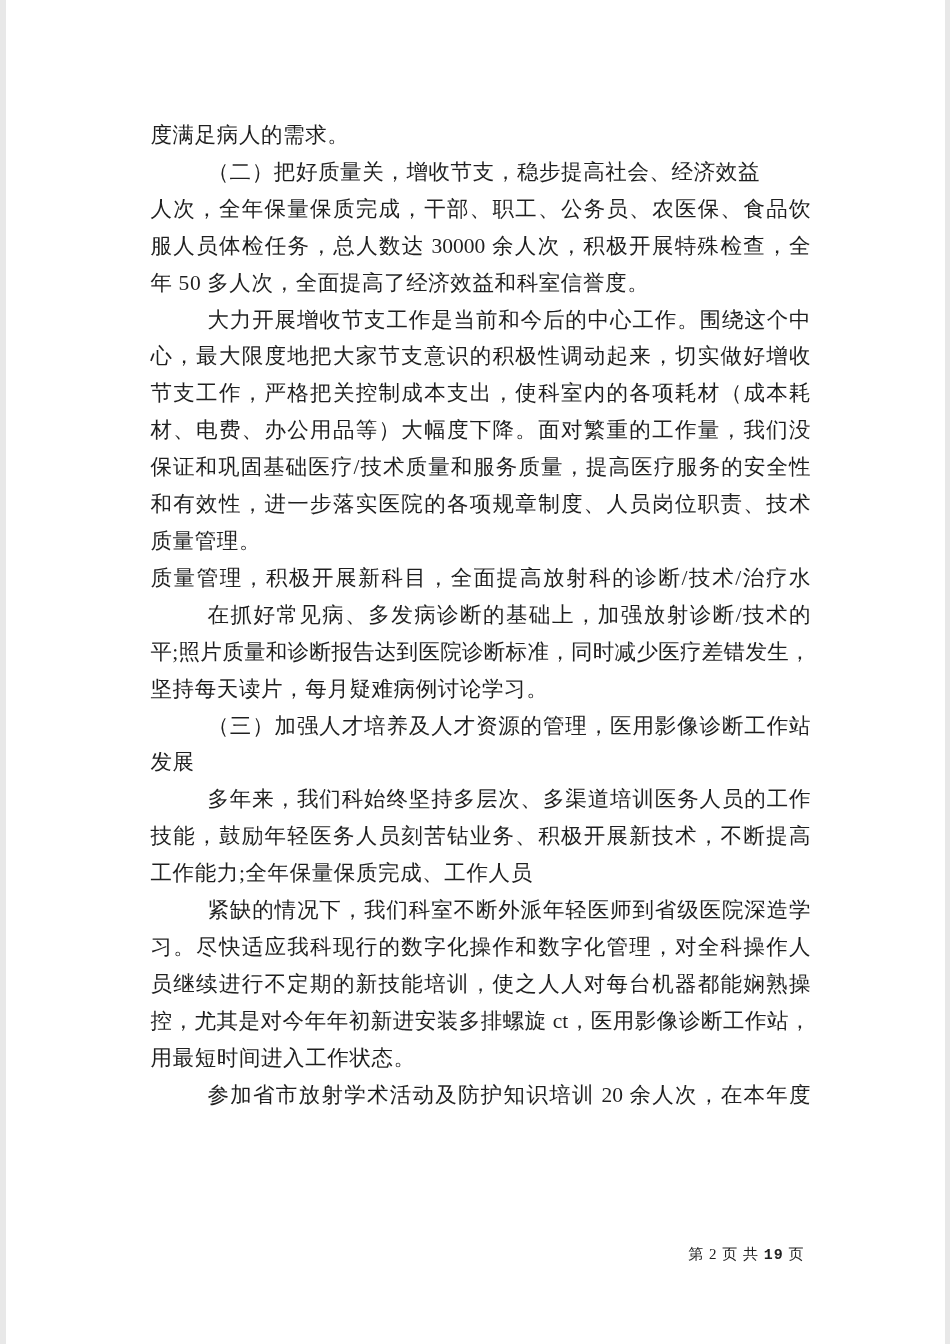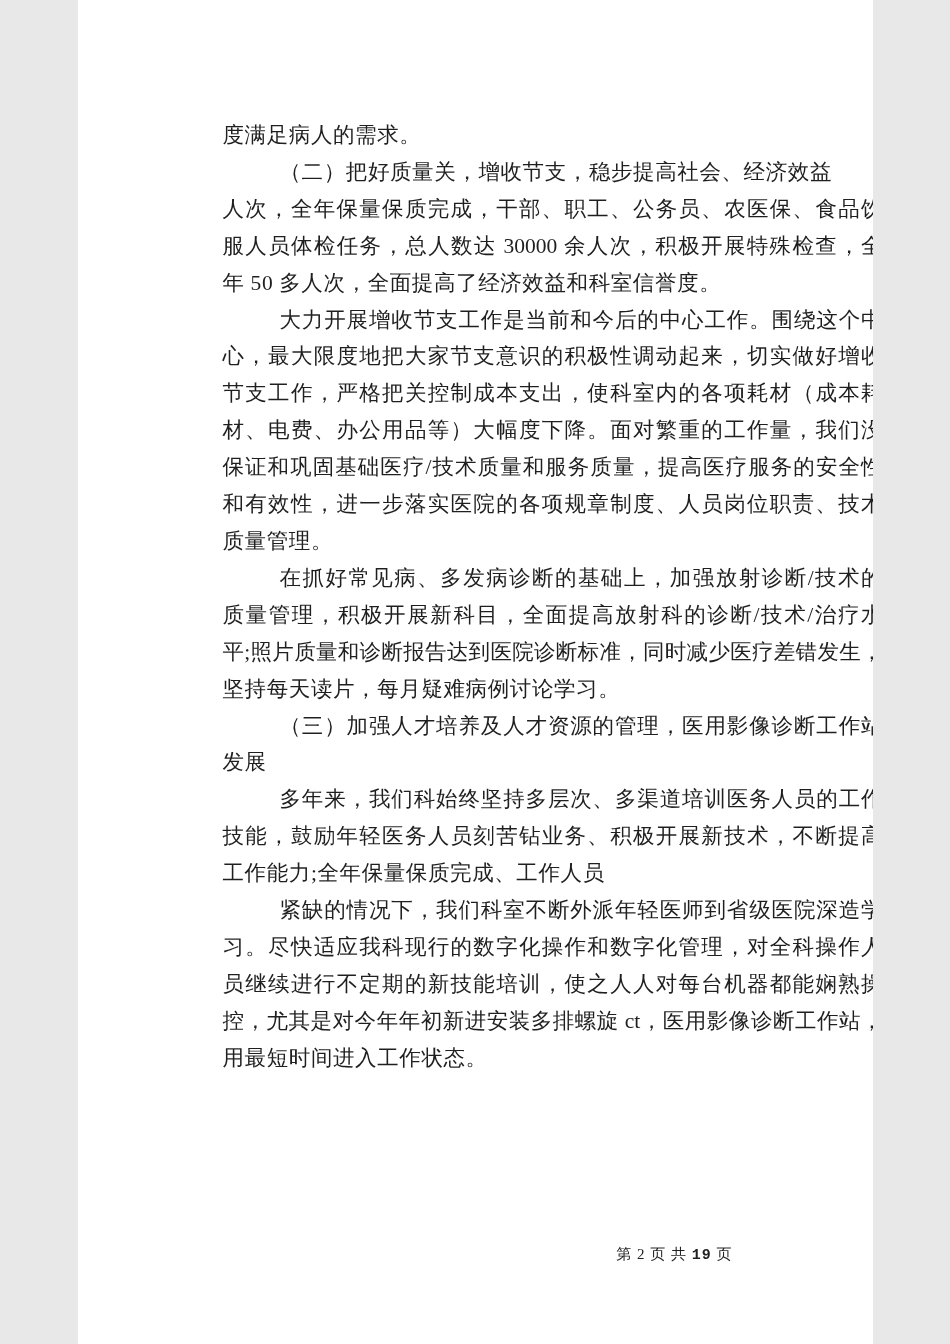--- a/index.html
+++ b/index.html
@@ -3,21 +3,21 @@
 <meta charset="utf-8">
 <style>
   :root {
     --page-bg: #ffffff;
     --text-color: #1f1f1f;
   }
   * { box-sizing: border-box; }
   html, body { margin: 0; padding: 0; background: #e8e8e8; }
   .page {
     position: relative;
-    width: 795px;
+    width: 939px;
     height: 1344px;
     margin: 0 auto;
     background: var(--page-bg);
     font-family: "Liberation Serif", "DejaVu Serif", serif;
     color: var(--text-color);
     overflow: hidden;
   }
   .doc-body {
     position: absolute;
     left: 145px;
@@ -60,33 +60,34 @@
       <div class="line fill">人次，全年保量保质完成，干部、职工、公务员、农医保、食品饮</div>
       <div class="line fill">服人员体检任务，总人数达 30000 余人次，积极开展特殊检查，全</div>
       <div class="line">年 50 多人次，全面提高了经济效益和科室信誉度。</div>
       <div class="line indent fill">大力开展增收节支工作是当前和今后的中心工作。围绕这个中</div>
       <div class="line fill">心，最大限度地把大家节支意识的积极性调动起来，切实做好增收</div>
       <div class="line fill">节支工作，严格把关控制成本支出，使科室内的各项耗材（成本耗</div>
       <div class="line fill">材、电费、办公用品等）大幅度下降。面对繁重的工作量，我们没</div>
       <div class="line fill">保证和巩固基础医疗/技术质量和服务质量，提高医疗服务的安全性</div>
       <div class="line fill">和有效性，进一步落实医院的各项规章制度、人员岗位职责、技术</div>
       <div class="line">质量管理。</div>
+      <div class="line fill">质量管理，积极开展新科目，全面提高放射科的诊断/技术/治疗水</div>
       <div class="line indent fill">在抓好常见病、多发病诊断的基础上，加强放射诊断/技术的</div>
-      <div class="line fill">质量管理，积极开展新科目，全面提高放射科的诊断/技术/治疗水</div>
       <div class="line fill">平;照片质量和诊断报告达到医院诊断标准，同时减少医疗差错发生，</div>
       <div class="line">坚持每天读片，每月疑难病例讨论学习。</div>
       <div class="line indent fill">（三）加强人才培养及人才资源的管理，医用影像诊断工作站</div>
       <div class="line">发展</div>
       <div class="line indent fill">多年来，我们科始终坚持多层次、多渠道培训医务人员的工作</div>
       <div class="line fill">技能，鼓励年轻医务人员刻苦钻业务、积极开展新技术，不断提高</div>
       <div class="line">工作能力;全年保量保质完成、工作人员</div>
       <div class="line indent fill">紧缺的情况下，我们科室不断外派年轻医师到省级医院深造学</div>
       <div class="line fill">习。尽快适应我科现行的数字化操作和数字化管理，对全科操作人</div>
       <div class="line fill">员继续进行不定期的新技能培训，使之人人对每台机器都能娴熟操</div>
       <div class="line fill">控，尤其是对今年年初新进安装多排螺旋 ct，医用影像诊断工作站，</div>
       <div class="line">用最短时间进入工作状态。</div>
+      <div class="line indent fill">参加省市放射学术活动及防护知识培训 20 余人次，在本年度</div>
     </div>
 
   <div class="page-footer">
     <span>第 </span><span class="num current">2</span><span> 页 共 </span><span class="num total">19</span><span> 页</span>
   </div>
 
 </div>
 
 </body></html>

